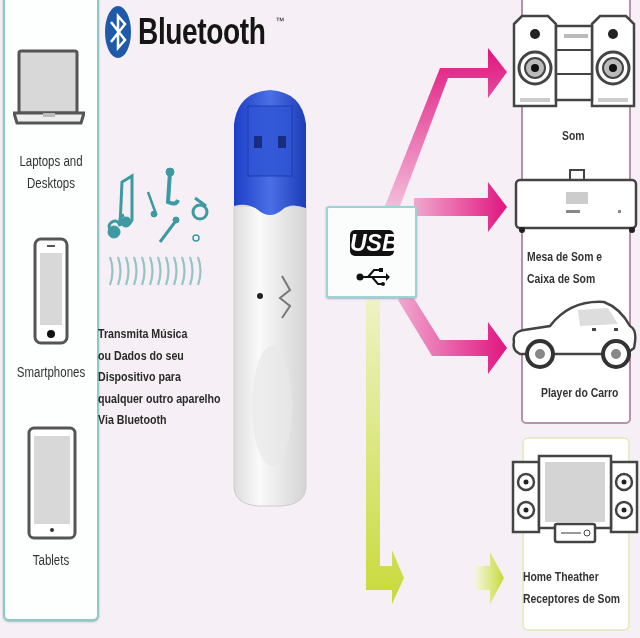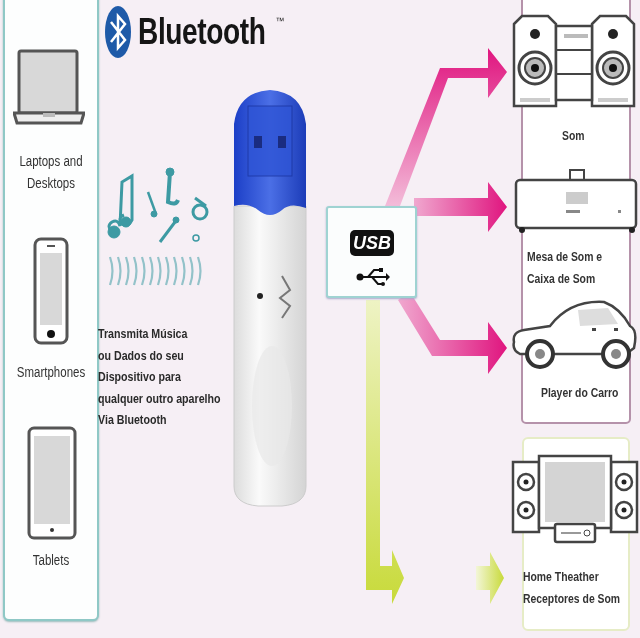--- a/index.html
+++ b/index.html
@@ -11,21 +11,21 @@
   .left-panel { left:3px; top:-8px; width:92px; height:625px; background:#fdfefe;
                 border:2px solid #8fc8c6; border-radius:6px; box-shadow:0 1px 2px #9bb; }
   .brand { left:104px; top:4px; display:flex; align-items:center; }
   .brand-text { font-family:"Liberation Sans", sans-serif; font-weight:bold; font-size:36px; color:#151515;
                 transform:scaleX(0.78); transform-origin:left; letter-spacing:-0.5px; }
   .desc { left:98px; top:323px; width:140px; font-size:13px; line-height:21.5px; color:#2a2a2a;
           font-weight:bold; transform:scaleX(0.82); transform-origin:left; white-space:nowrap; }
   .usb-box { left:326px; top:206px; width:87px; height:88px; background:#fbfdfd;
              border:2px solid #9fd3d2; border-radius:3px; box-shadow:0 1px 2px #aac; }
   .usb-badge { position:absolute; left:22px; top:22px; width:44px; height:26px; background:#111;
-               border-radius:5px; color:#fff; font-weight:bold; font-size:18px; line-height:26px;
+               border-radius:5px; color:#fff; font-weight:bold; font-size:23px; line-height:26px;
                text-align:center; font-style:italic; }
   .pink-panel { left:521px; top:-8px; width:106px; height:428px; background:#fff;
                 border:2px solid #b592aa; border-radius:5px; }
   .green-panel { left:522px; top:437px; width:104px; height:190px; background:#fff;
                  border:2px solid #e6ecc6; border-radius:6px; }
   .dev-label { font-size:13px; font-weight:bold; color:#333; transform:scaleX(0.8); transform-origin:left;
                white-space:nowrap; line-height:20px; }
 </style>
 </head>
 <body>

